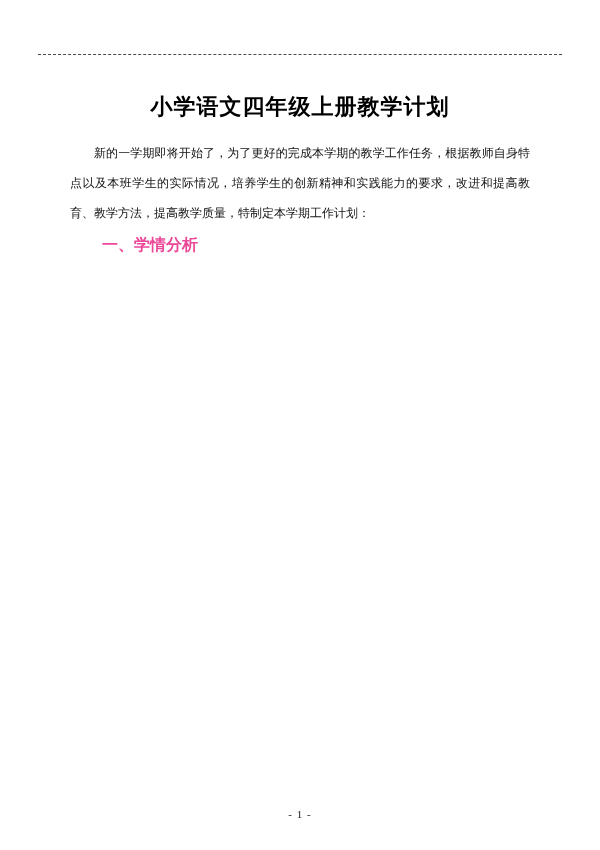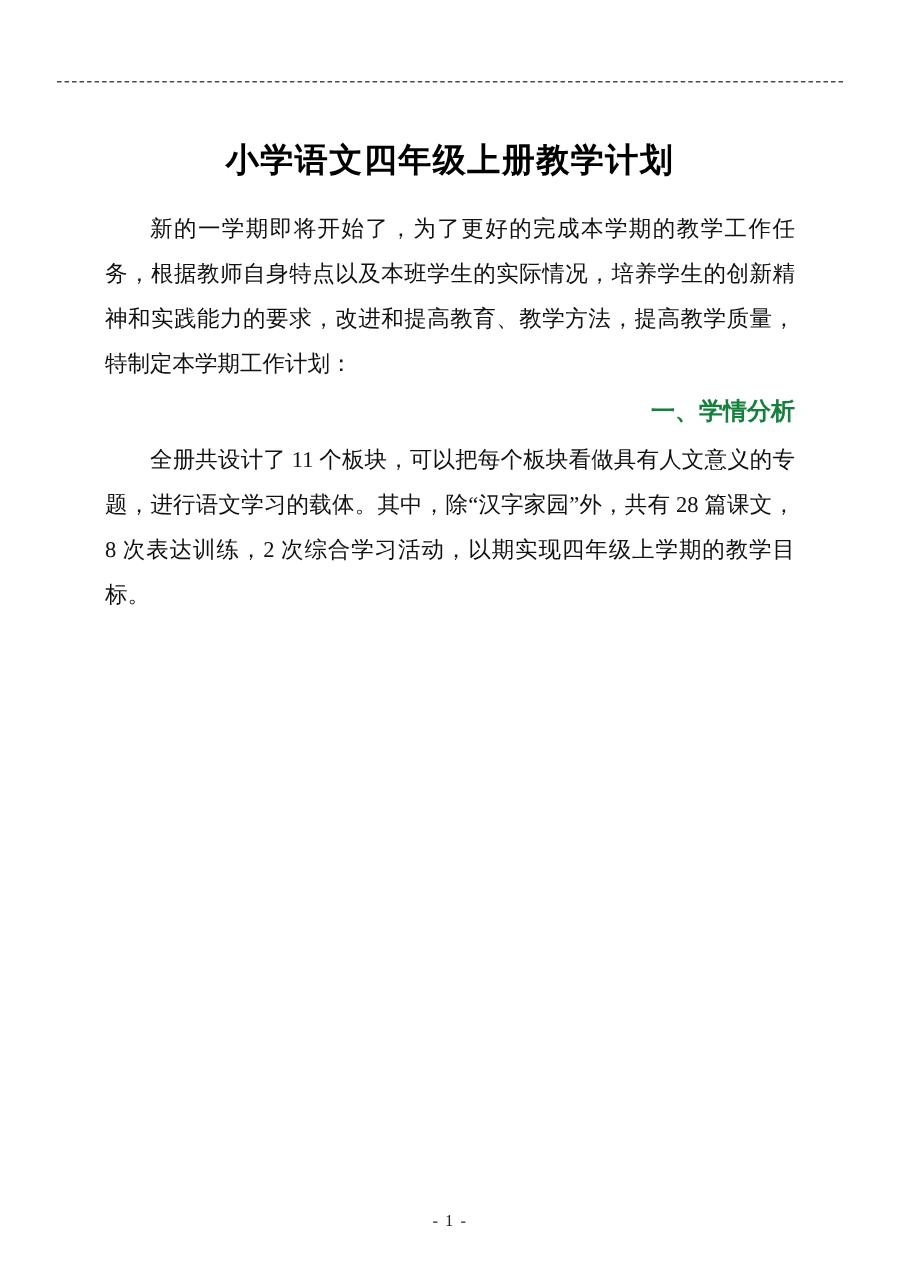--- a/index.html
+++ b/index.html
@@ -30,35 +30,34 @@
     font-family: "Liberation Serif", "DejaVu Serif", serif;
     font-size: 22px;
     font-weight: bold;
     text-align: center;
     letter-spacing: 1px;
     color: #000000;
     margin: 10px 0 16px 0;
     line-height: 30px;
   }
   .para {
-    font-size: 15px;
+    font-size: 12px;
     line-height: 30px;
     text-align: justify;
     text-indent: 2em;
     color: #111111;
   }
   .heading {
     font-family: "Liberation Sans", "DejaVu Sans", sans-serif;
     font-size: 16px;
     font-weight: bold;
     line-height: 30px;
     text-indent: 2em;
-    color: #15803d;
+    color: #ec4899;
     margin: 2px 0;
-    text-align: right;
   }
   .page-number {
     position: absolute;
     bottom: 46px;
     left: 0;
     right: 0;
     text-align: center;
     font-size: 11px;
     color: #222222;
     letter-spacing: 1px;
@@ -75,19 +74,18 @@
 
     <h1 class="doc-title">小学语文四年级上册教学计划</h1>
 
     <p class="para">新的一学期即将开始了，为了更好的完成本学期的教学工作任务，根据教师自身特点以及本班学生的实际情况，培养学生的创新精神和实践能力的要求，改进和提高教育、教学方法，提高教学质量，特制定本学期工作计划：</p>
 
     <h2 class="heading">一、学情分析</h2>
 
 
 
 
-    <p class="para">全册共设计了 11 个板块，可以把每个板块看做具有人文意义的专题，进行语文学习的载体。其中，除“汉字家园”外，共有 28 篇课文，8 次表达训练，2 次综合学习活动，以期实现四年级上学期的教学目标。</p>
 
   </div>
 
   <div class="page-number">- 1 -</div>
 
 </div>
 
 </body></html>

